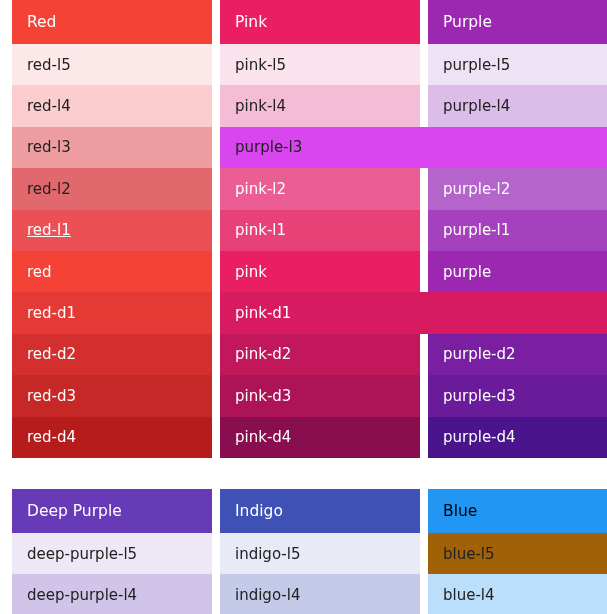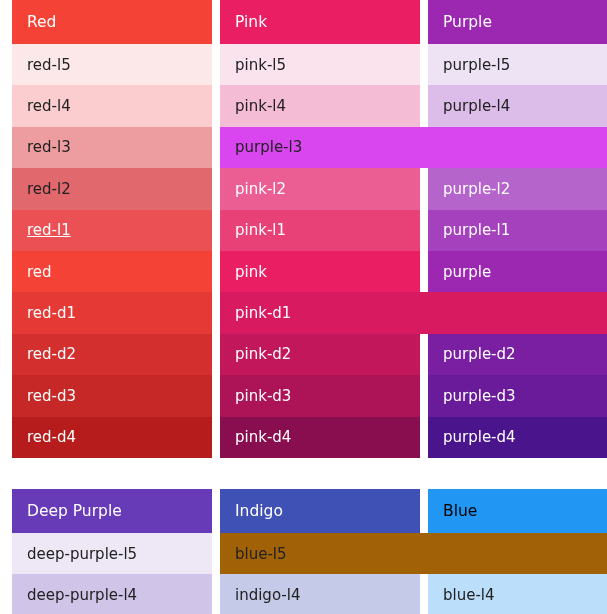--- a/index.html
+++ b/index.html
@@ -113,20 +113,21 @@
     </div>
   <div class="table-gap"></div>
   <div class="palette-table" id="tbl-1">
       <div class="row header-row">
         <div class="cell" style="background: rgb(103, 58, 183); color: rgb(255, 255, 255);">Deep Purple</div>
         <div class="cell" style="background: rgb(63, 81, 181); color: rgb(255, 255, 255);">Indigo</div>
         <div class="cell" style="background: rgb(33, 150, 243); color: #000000;">Blue</div>
       </div>
       <div class="row shade-row">
         <div class="cell" style="background: rgb(237, 231, 246); color: rgb(33, 33, 33);">deep-purple-l5</div>
+        <div class="cell" style="background: rgb(232, 234, 246); color: rgb(33, 33, 33);">indigo-l5</div>
         <div class="cell" style="background: #a16207; color: rgb(33, 33, 33); text-align: right;">blue-l5</div>
       </div>
       <div class="row shade-row">
         <div class="cell" style="background: rgb(209, 196, 233); color: rgb(33, 33, 33);">deep-purple-l4</div>
         <div class="cell" style="background: rgb(197, 202, 233); color: rgb(33, 33, 33);">indigo-l4</div>
         <div class="cell" style="background: rgb(187, 222, 251); color: rgb(33, 33, 33);">blue-l4</div>
       </div>
     </div>
 </div>
 

